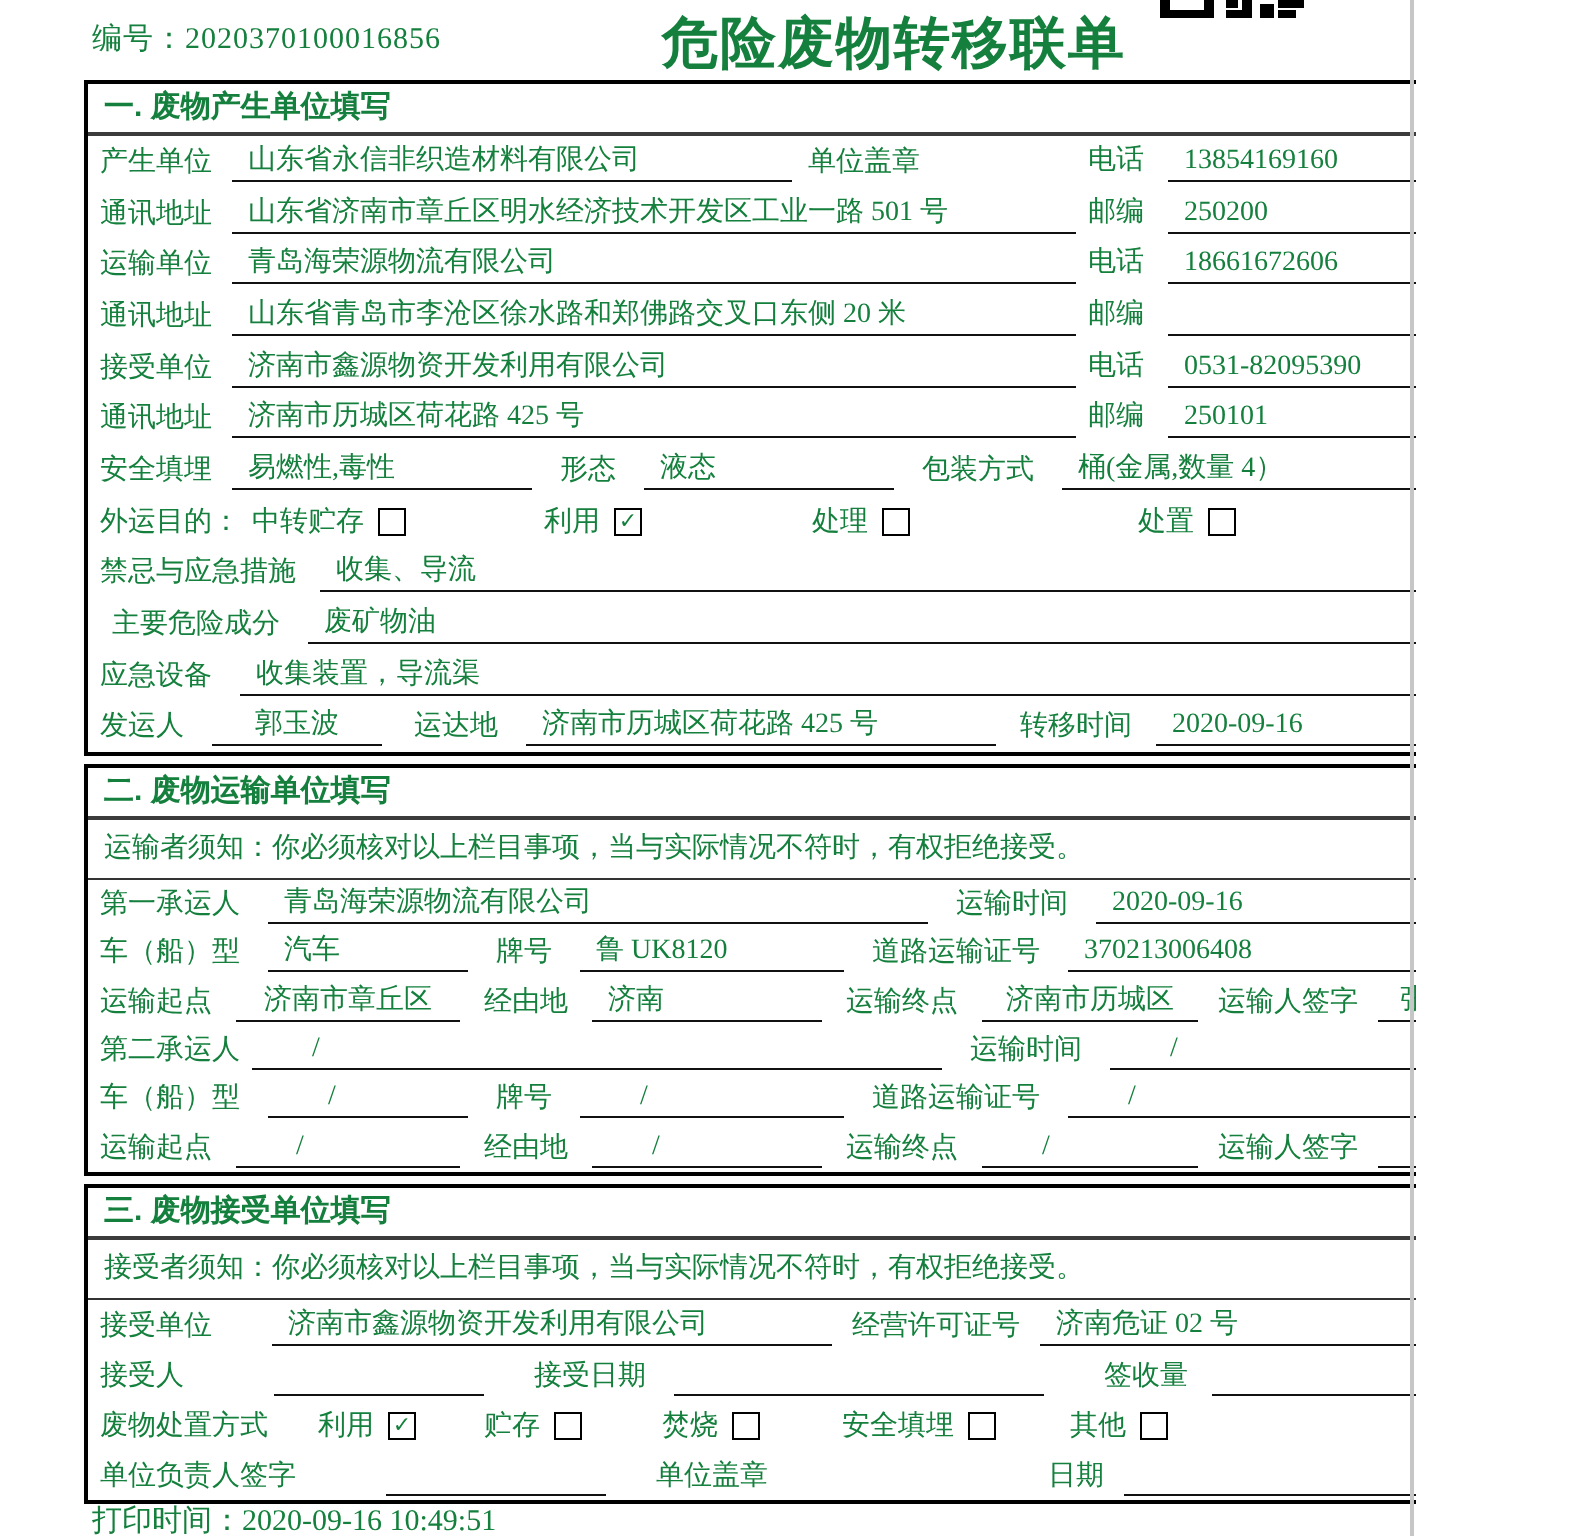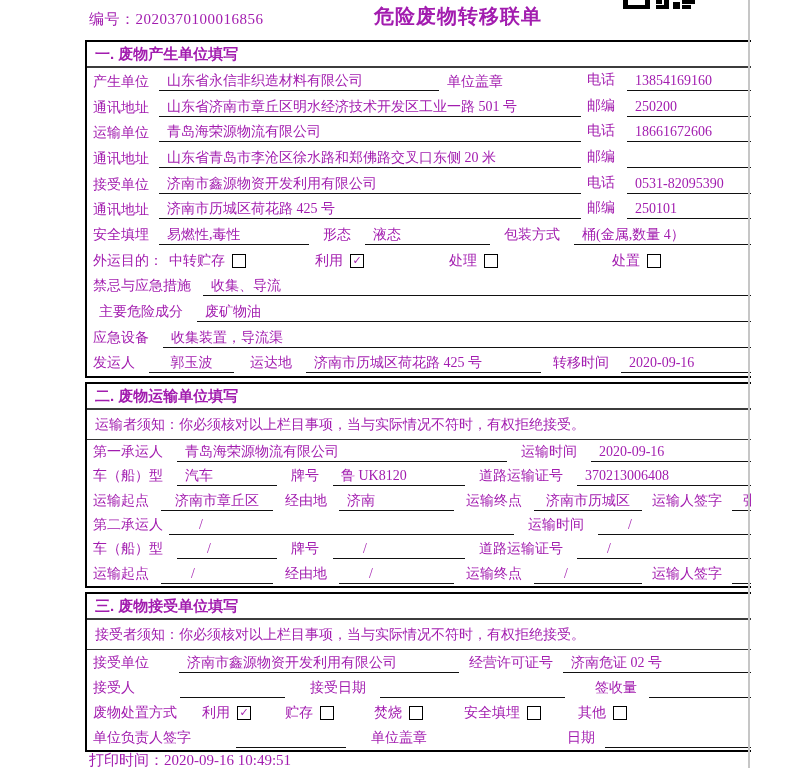--- a/index.html
+++ b/index.html
@@ -1,39 +1,39 @@
 <!DOCTYPE html>
 <html><head>
 <meta charset="utf-8">
 <style>
   html,body{margin:0;padding:0;background:#fff;}
   .page{position:relative;width:708px;height:768px;background:#fff;overflow:hidden;
-        font-family:"Liberation Serif","DejaVu Serif",serif;color:#a21caf;font-size:14px;margin-left:43px;}
+        font-family:"Liberation Serif","DejaVu Serif",serif;color:#15803d;font-size:14px;}
   .scan-edge{position:absolute;right:1px;top:0;width:2px;height:768px;background:#c6c6c6;}
   .doc-no{position:absolute;left:46px;top:10px;font-size:15px;letter-spacing:.5px;}
-  .title{position:absolute;left:331px;top:3px;font-size:20px;font-weight:bold;
+  .title{position:absolute;left:331px;top:3px;font-size:28px;font-weight:bold;
          font-family:"Liberation Sans","DejaVu Sans",sans-serif;letter-spacing:1px;}
   .qr{position:absolute;left:580px;top:0;}
   .box{position:absolute;left:42px;width:716px;border:2px solid #000000;box-sizing:border-box;
        display:flex;flex-direction:column;background:#fff;}
   .box1{top:40px;height:338px;}
   .box2{top:382px;height:206px;justify-content:space-between;}
   .box3{top:592px;height:160px;}
   .sec-title{height:24px;line-height:24px;border-bottom:2px solid #3c3c3c;flex:none;
              font-family:"Liberation Sans","DejaVu Sans",sans-serif;font-weight:bold;
              font-size:15px;padding-left:8px;}
   .notice{height:29px;line-height:29px;border-bottom:1.5px solid #333;flex:none;padding-left:8px;}
   .row{flex:1;display:flex;align-items:center;padding:0 3px 0 6px;box-sizing:border-box;}
   .lbl{white-space:nowrap;margin-right:10px;}
   .u{border-bottom:1.5px solid #111;height:20px;line-height:20px;padding-left:8px;
      box-sizing:border-box;overflow:hidden;white-space:nowrap;}
   .u.ctr{text-align:center;padding-left:0;}
   .u.ind{padding-left:30px;}
   .fx{flex:1;}
-  .lgrp{display:flex;width:494px;align-items:flex-end;flex:none;}
+  .lgrp{display:flex;width:494px;align-items:center;flex:none;}
   .rgrp{display:flex;flex:1;}
   .opt{display:flex;align-items:center;white-space:nowrap;}
   .cb{width:12px;height:12px;border:1.5px solid #000;margin-left:7px;flex:none;
       font-family:"DejaVu Sans",sans-serif;font-size:11px;line-height:12px;text-align:center;}
   .cb.checked::after{content:"✓";}
   .footer{position:absolute;left:46px;top:751px;font-size:15px;}
   .mr0{margin-right:0}.mr6{margin-right:6px}.mr12{margin-right:12px}
   .mr14{margin-right:14px}.mr30{margin-right:30px}.mr45{margin-right:45px}
   .ml6{margin-left:6px}.ml8{margin-left:8px}.ml10{margin-left:10px}.ml12{margin-left:12px}
   .ml14{margin-left:14px}.ml16{margin-left:16px}.ml25{margin-left:25px}.ml30{margin-left:30px}

